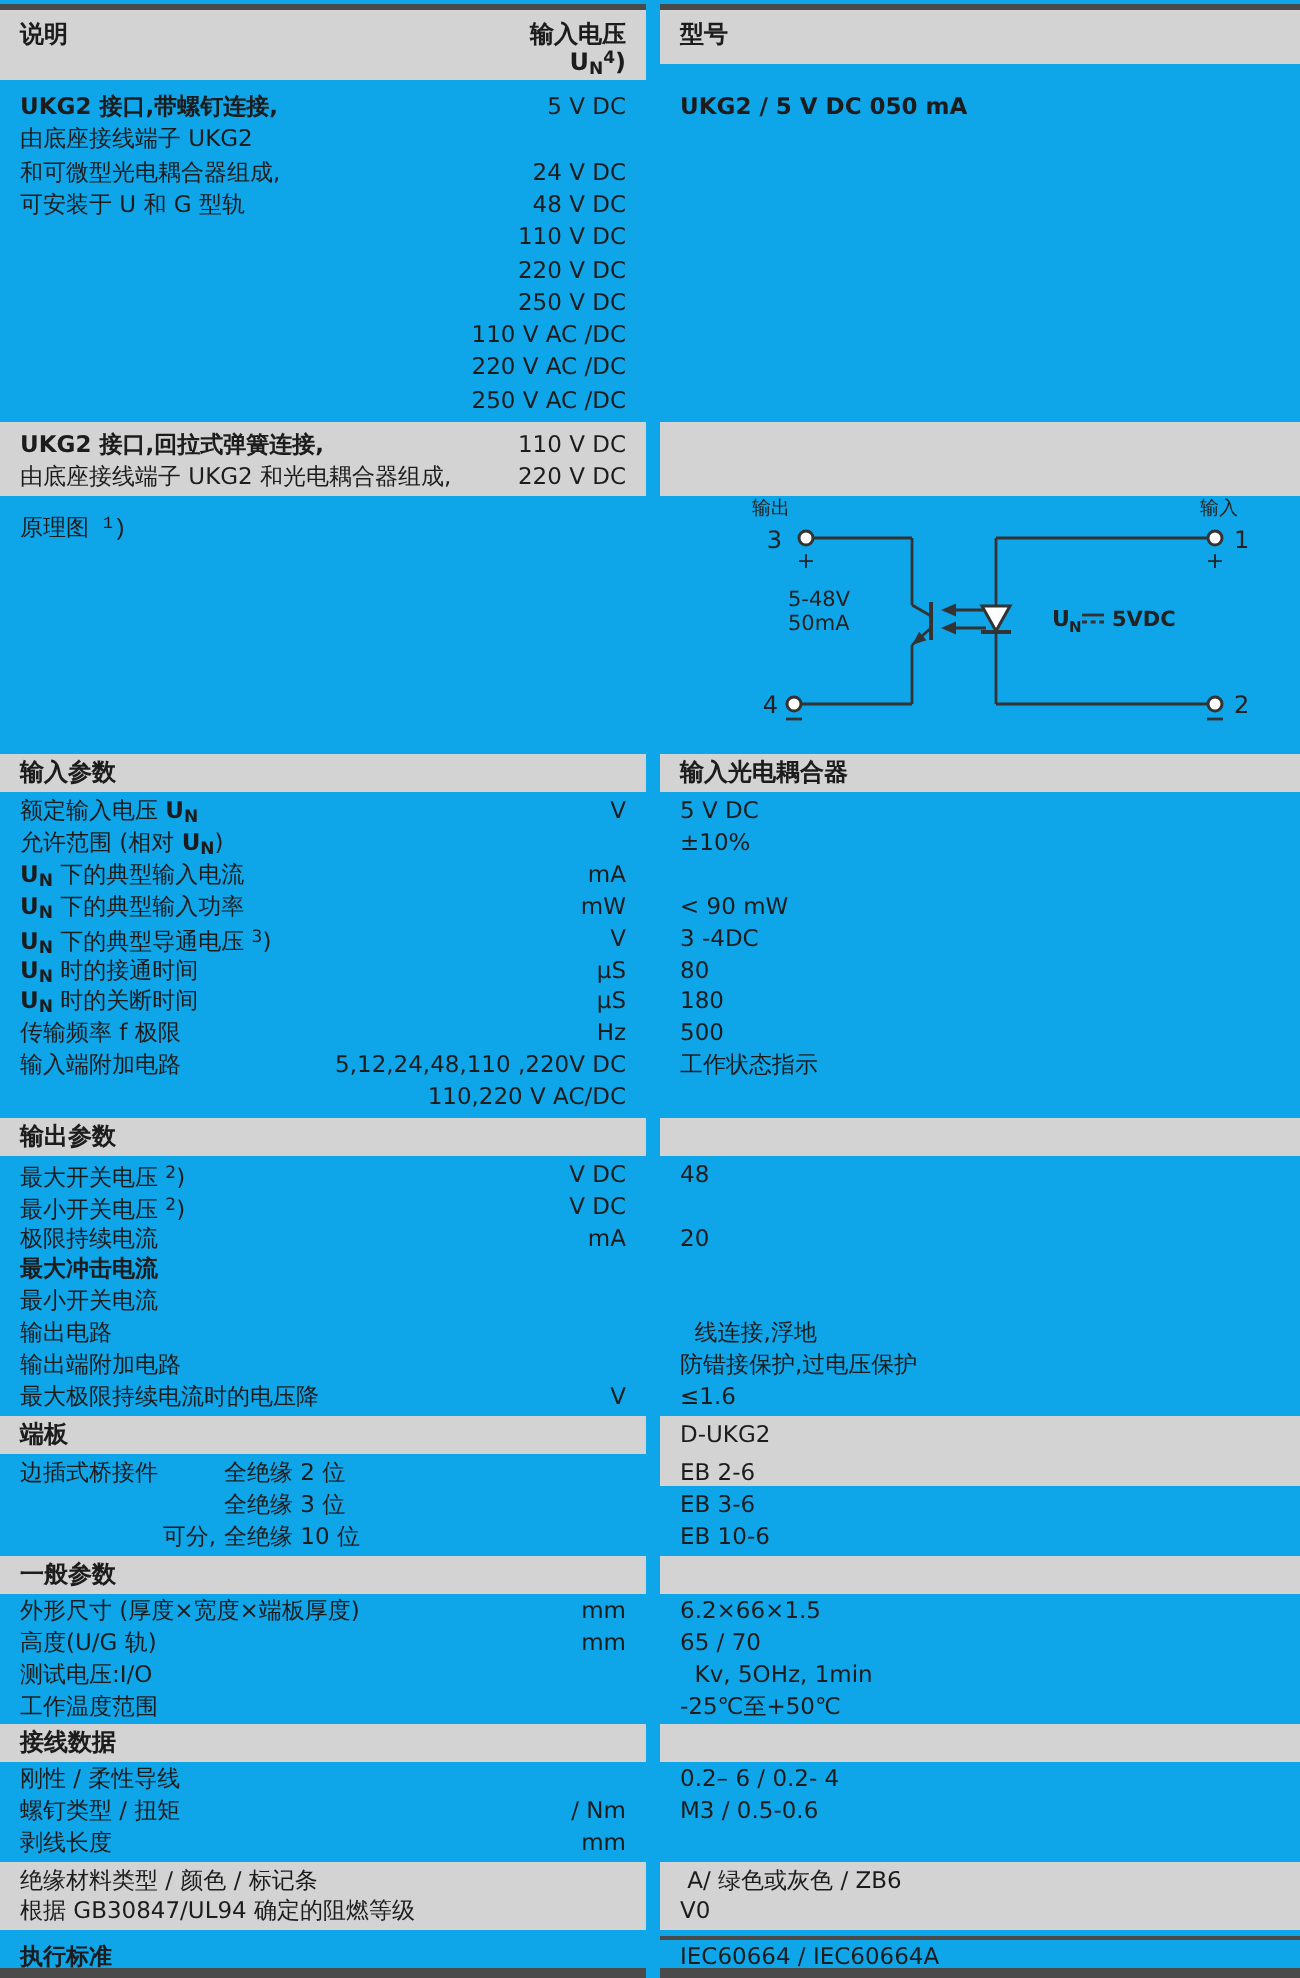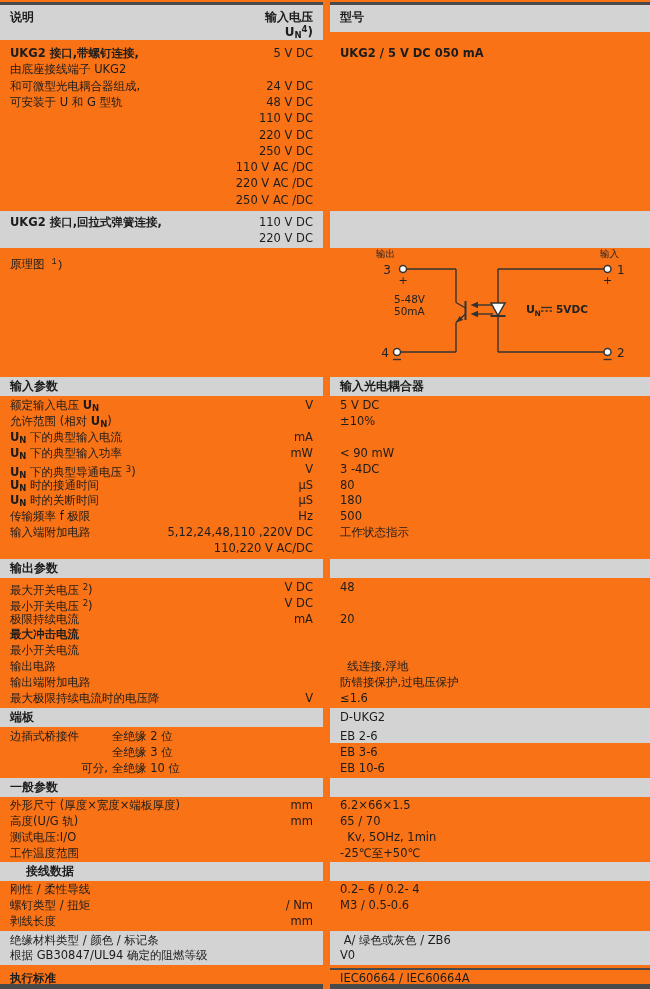--- a/index.html
+++ b/index.html
@@ -1,16 +1,16 @@
 <!DOCTYPE html>
 <html style="--band: #d3d3d3; --bar: #4a4a4a;"><head>
 <meta charset="utf-8">
 <style>
   html,body{margin:0;padding:0;background:#fff;}
-  .page{position:relative;width:650px;height:989px;background:#f97316;overflow:hidden;
+  .page{position:relative;width:650px;height:989px;background:#0ea5e9;overflow:hidden;
         font-family:"DejaVu Sans","Liberation Sans",sans-serif;font-size:11.5px;color:#1c1c1c;}
   .tl{position:absolute;top:2px;height:2.5px;background:var(--bar,#484848);}
   .tl.l{left:0;width:323px;} .tl.r{left:330px;width:320px;}
   .bar{position:absolute;top:984px;height:5px;background:var(--bar,#4a4a4a);}
   .bar.l{left:0;width:323px;} .bar.r{left:330px;width:320px;}
   .band{position:absolute;background:var(--band,#d3d3d3);}
   .hdrL{left:0;top:4.5px;width:323px;height:35px;}
   .hdrR{left:330px;top:4.5px;width:320px;height:27.5px;}
   .hdr-t{position:absolute;font-weight:700;font-size:12px;white-space:pre;}
   .t-desc{left:10px;top:4px;}
@@ -95,20 +95,21 @@
       <div class="row" style="top: 191.7px; height: 16.3px; line-height: 16.3px;">
         <span class="cell unit">250 V AC /DC</span>
       </div>
       <div class="grayblock" style="left: 0px; width: 323px; top: 211px; height: 37px;"></div>
       <div class="grayblock" style="left: 330px; width: 320px; top: 211px; height: 37px;"></div>
       <div class="row" style="top: 213.5px; height: 16.3px; line-height: 16.3px;">
         <span class="cell lbl"><span class="b">UKG2 接口,回拉式弹簧连接,</span></span>
         <span class="cell unit">110 V DC</span>
       </div>
       <div class="row" style="top: 229.8px; height: 16.3px; line-height: 16.3px;">
+        <span class="cell lbl">由底座接线端子 UKG2 和光电耦合器组成,</span>
         <span class="cell unit">220 V DC</span>
       </div>
       <div class="row" style="top: 254px; height: 16px; line-height: 16px; font-family: Liberation Mono, monospace;">
         <span class="cell lbl"><span>原理图 </span><span class="sup">1</span><span>)</span></span>
       </div>
       <div class="secband-l" style="top: 377px; height: 19px;">
         <span class="sec-title" style="line-height: 19px;">输入参数</span>
       </div>
       <div class="secband-r" style="top: 377px; height: 19px;">
         <span class="sec-title" style="line-height: 19px;">输入光电耦合器</span>
@@ -232,21 +233,21 @@
       </div>
       <div class="row" style="top: 829.8px; height: 15.9px; line-height: 15.9px;">
         <span class="cell lbl">测试电压:I/O</span>
         <span class="cell val">  Kv, 5OHz, 1min</span>
       </div>
       <div class="row" style="top: 845.7px; height: 15.9px; line-height: 15.9px;">
         <span class="cell lbl">工作温度范围</span>
         <span class="cell val">-25℃至+50℃</span>
       </div>
       <div class="secband-l" style="top: 862px; height: 19px;">
-        <span class="sec-title" style="line-height: 19px; margin-left: 16px;">接线数据</span>
+        <span class="sec-title" style="line-height: 19px;">接线数据</span>
       </div>
       <div class="secband-r" style="top: 862px; height: 19px;"></div>
       <div class="row" style="top: 882px; height: 15.9px; line-height: 15.9px;">
         <span class="cell lbl">刚性 / 柔性导线</span>
         <span class="cell val">0.2– 6 / 0.2- 4</span>
       </div>
       <div class="row" style="top: 897.9px; height: 15.9px; line-height: 15.9px; padding-left: 48px;">
         <span class="cell lbl">螺钉类型 / 扭矩</span>
         <span class="cell unit">/ Nm</span>
         <span class="cell val">M3 / 0.5-0.6</span>

